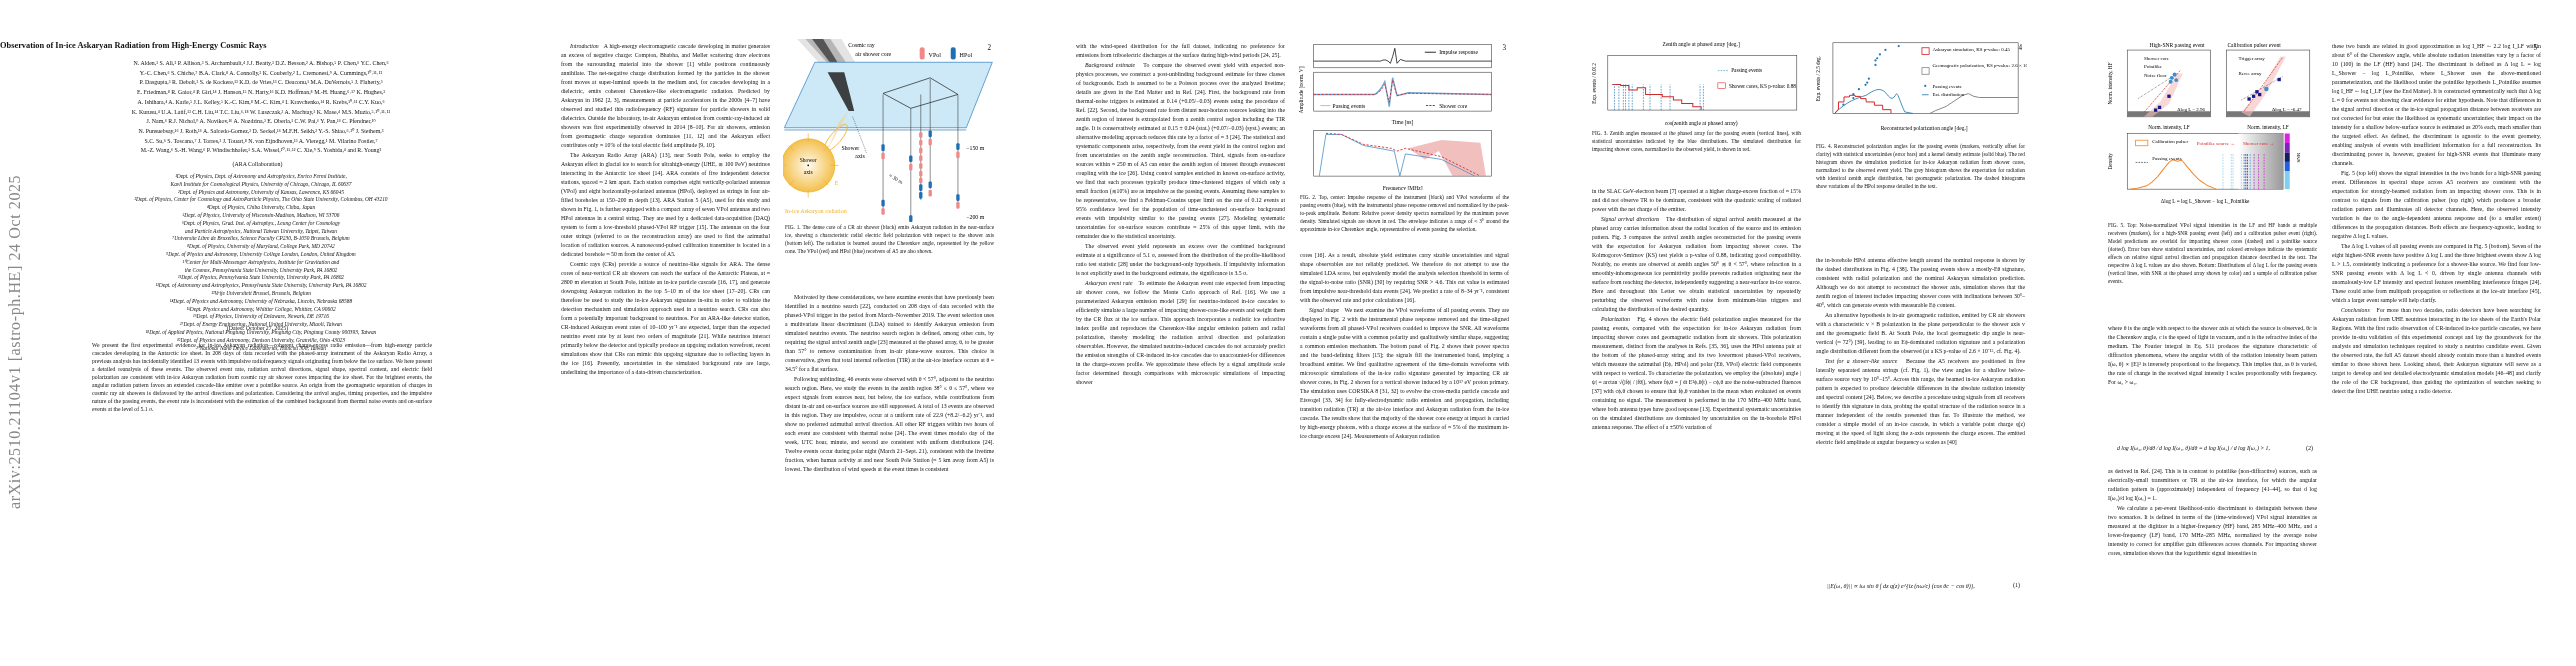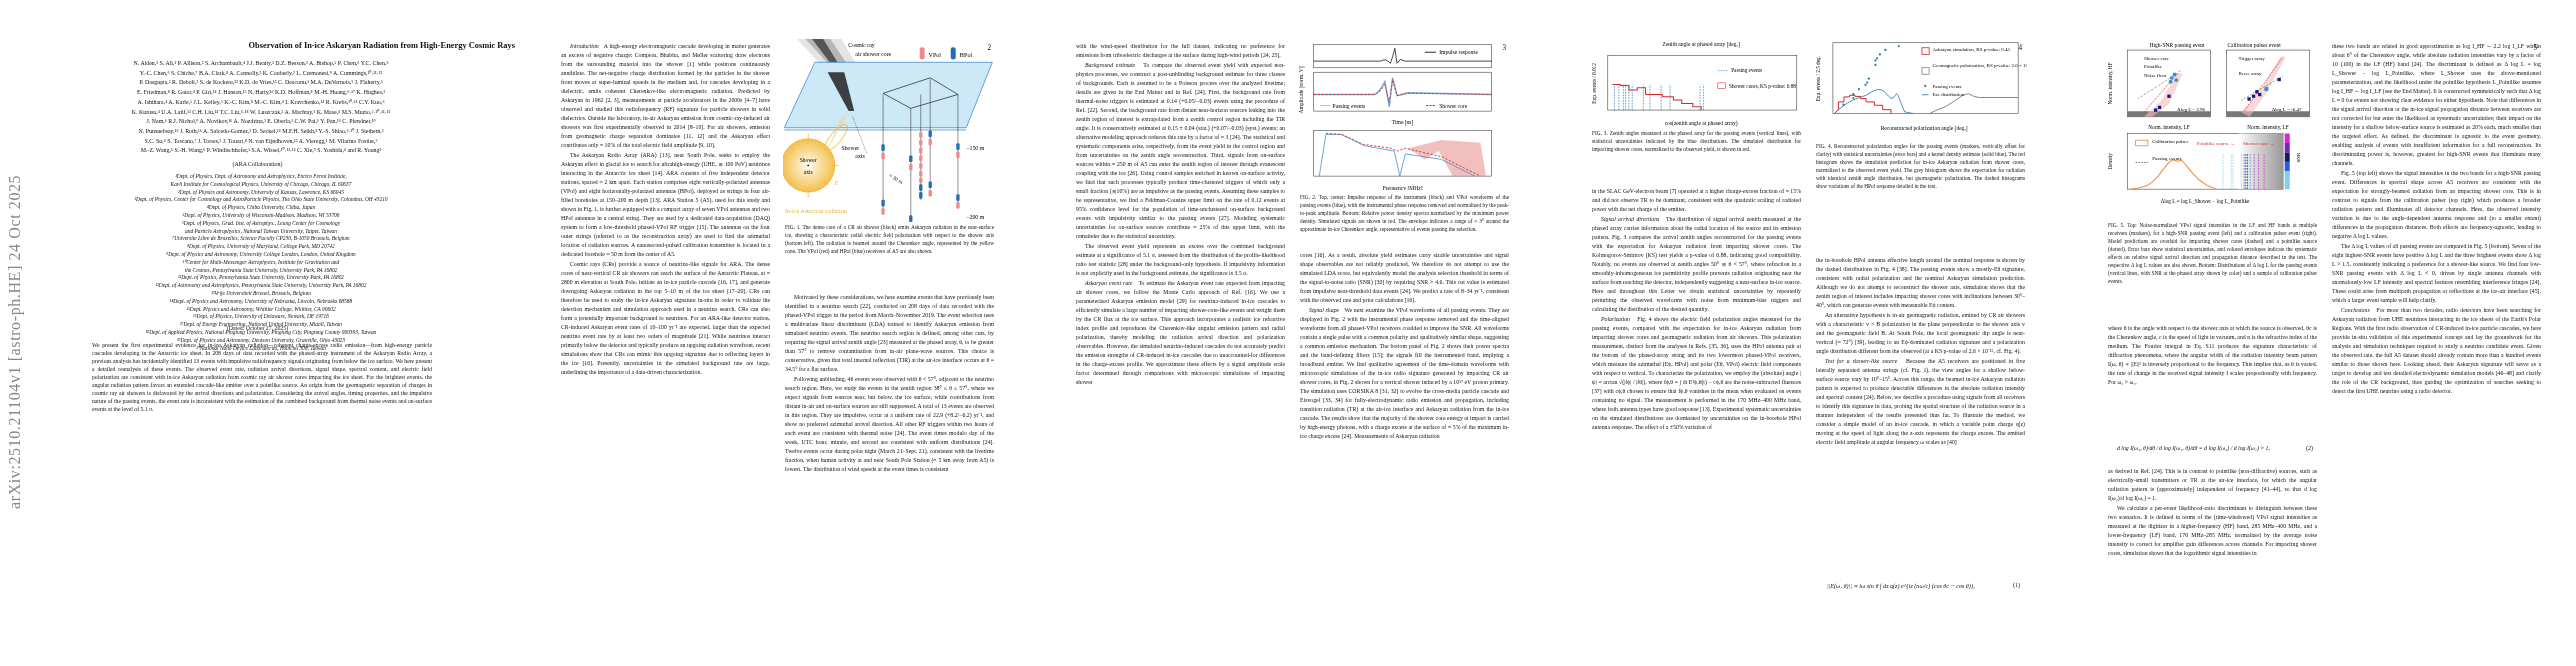--- a/index.html
+++ b/index.html
@@ -1,20 +1,20 @@
 <!DOCTYPE html>
 <html style="font-size:9px"><head>
 <meta charset="utf-8">
 <style>
   html,body{margin:0;padding:0;background:#fff;}
   body{width:2576px;height:667px;overflow:hidden;position:relative;font-family:"DejaVu Serif","Liberation Serif",serif;color:#111;}
   .page{position:absolute;top:0;width:515px;height:667px;background:#fff;overflow:hidden;}
   .pnum{position:absolute;top:44px;right:39px;font-size:7.2px;font-family:"Liberation Serif",serif;}
   .arxiv{position:absolute;left:5.6px;top:509px;transform-origin:0 0;transform:rotate(-90deg);font-family:"Liberation Serif",serif;font-size:16px;color:#888;white-space:nowrap;letter-spacing:0.6px;}
-  .title{position:absolute;top:41px;left:0;width:515px;text-align:right;font-family:"Liberation Serif",serif;font-weight:bold;font-size:8.4px;}
+  .title{position:absolute;top:41px;left:0;width:515px;text-align:left;font-family:"Liberation Serif",serif;font-weight:bold;font-size:8.4px;}
   .authors{position:absolute;top:59px;left:50px;width:422px;text-align:center;font-family:"Liberation Serif",serif;font-size:5.9px;line-height:9.7px;}
   .collab{position:absolute;top:161px;left:0;width:515px;text-align:center;font-family:"Liberation Serif",serif;font-size:5.9px;}
   .affils{position:absolute;top:173px;left:33px;width:456px;text-align:center;font-family:"Liberation Serif",serif;font-style:italic;font-size:5.4px;line-height:7.8px;}
   .dated{position:absolute;top:325px;left:0;width:515px;text-align:center;font-family:"Liberation Serif",serif;font-size:5.8px;}
   .abstract{position:absolute;top:341px;left:92px;width:340px;text-align:justify;font-family:"Liberation Serif",serif;font-size:5.7px;line-height:8px;}
   .col{position:absolute;font-family:"Liberation Serif",serif;font-size:5.8px;line-height:9px;text-align:justify;hyphens:auto;}
   .col p{margin:0;text-indent:9px;}
   .col p+p{margin-top:1.1px;}
   .col p.noind{text-indent:0;}
   .col em{font-style:italic;}

